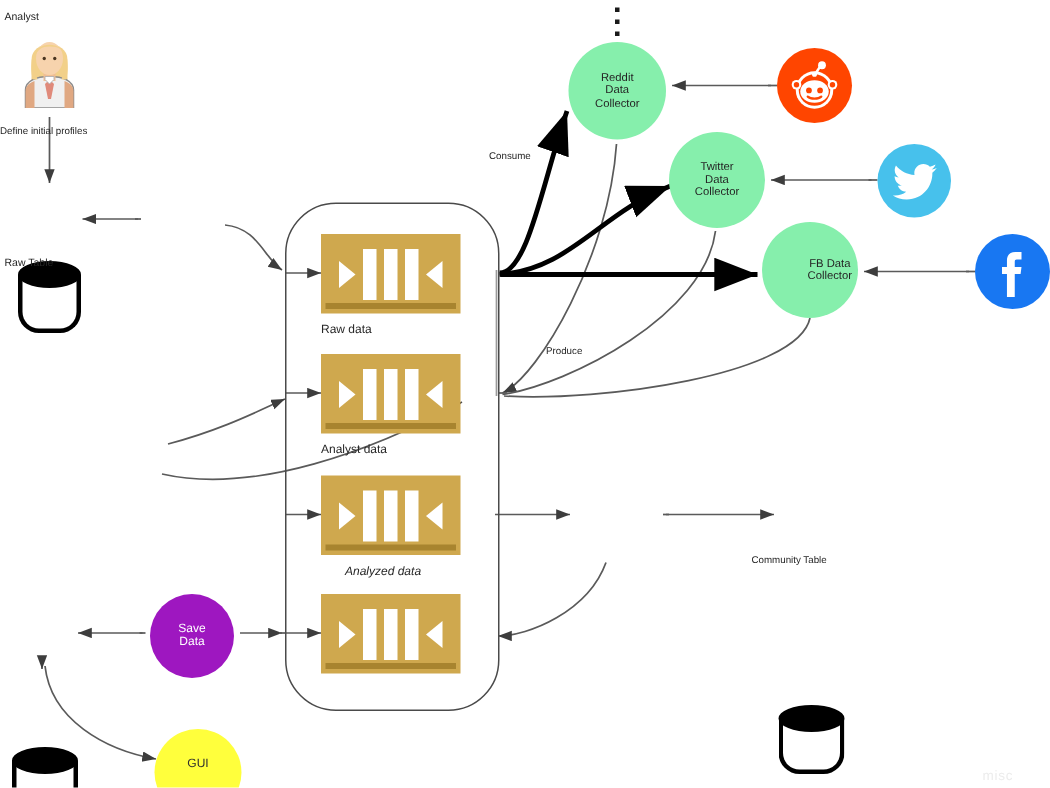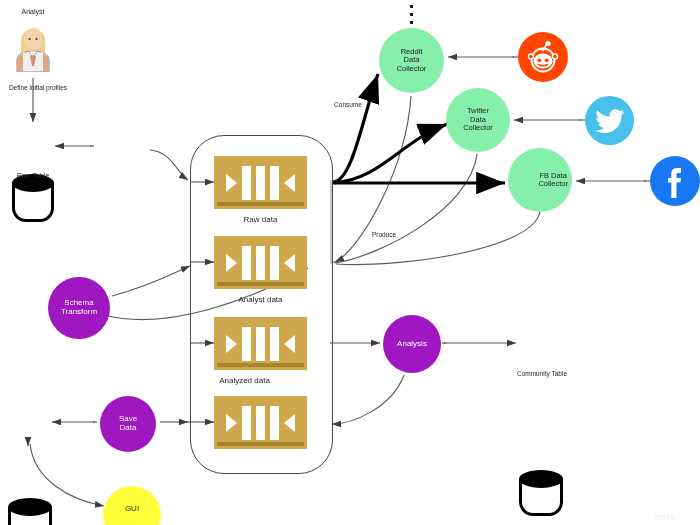--- a/index.html
+++ b/index.html
@@ -32,21 +32,21 @@
   .topic .foot{position:absolute;left:3px;right:3px;bottom:3px;height:4px;background:#a8842f;}
 
   
   .cyl{position:relative;}
   .cyl .body{position:absolute;left:0;right:0;top:9px;bottom:0;border:3px solid #000;
              border-top:none;border-radius:0 0 14px 14px;background:#fff;}
   .cyl .top{position:absolute;left:0;right:0;top:0;height:18px;background:#000;
             border-radius:50%/50%;border:3px solid #000;box-sizing:border-box;}
 
   
-  .cap{position:absolute;text-align:center;color:#262626;white-space:nowrap;}
+  .cap{position:absolute;color:#262626;white-space:nowrap;}
 
   
   .frame{position:absolute;border:1.3px solid #4a4a4a;border-radius:34px;background:transparent;}
 
   
   .logo{border-radius:50%;display:flex;align-items:center;justify-content:center;}
   .logo-reddit{background:#ff4500;}
   .logo-twitter{background:#47c1ec;}
   .logo-facebook{background:#1877f2;}
 
@@ -178,53 +178,46 @@
   <div class="cap" style="left:214px;top:295px;width:93px;font-size:8px;">Analyst data</div>
 
   <div class="node topic" style="left:214px;top:317px;width:93px;height:53px;position:absolute;">
     <span class="tri-l"></span>
     <span class="bar"></span>
     <span class="bar"></span>
     <span class="bar"></span>
     <span class="tri-r"></span>
     <span class="foot"></span>
   </div>
-  <div class="cap" style="left:198px;top:376px;width:93px;font-size:8px;">Analyzed data</div>
+  <div class="cap" style="left:230px;top:376px;width:93px;font-size:8px;font-style:italic;">Analyzed data</div>
 
   <div class="node topic" style="left:214px;top:396px;width:93px;height:53px;position:absolute;">
     <span class="tri-l"></span>
     <span class="bar"></span>
     <span class="bar"></span>
     <span class="bar"></span>
     <span class="tri-r"></span>
     <span class="foot"></span>
   </div>
 
-  <div class="node circ circ-purple" style="left:48px;top:277px;width:62px;height:62px;font-size:8px;white-space:pre-line;">
-    <span class="circ-label">Schema
-Transform</span>
-  </div>
 
   <div class="node cyl" style="left:8px;top:398px;width:44px;height:48px;">
     <div class="body"></div>
     <div class="top"></div>
   </div>
 
   <div class="node circ circ-purple" style="left:100px;top:396px;width:56px;height:56px;font-size:8px;white-space:pre-line;">
     <span class="circ-label">Save
 Data</span>
   </div>
 
   <div class="node circ circ-yellow" style="left:103px;top:486px;width:58px;height:58px;font-size:8px;">
     <span class="circ-label" style="margin-top:-12px;text-align:right;">GUI</span>
   </div>
 
-  <div class="node circ circ-purple" style="left:383px;top:315px;width:58px;height:58px;font-size:8px;">
-    <span class="circ-label">Analysis</span>
-  </div>
 
   <div class="node cyl" style="left:519px;top:322px;width:44px;height:46px;">
     <div class="body"></div>
     <div class="top"></div>
   </div>
   <div class="cap" style="left:501px;top:370px;width:82px;font-size:6.5px;">Community Table</div>
 
   <div class="cap" style="left:326px;top:101px;width:44px;font-size:6.5px;">Consume</div>
   <div class="cap" style="left:364px;top:231px;width:40px;font-size:6.5px;">Produce</div>
 

